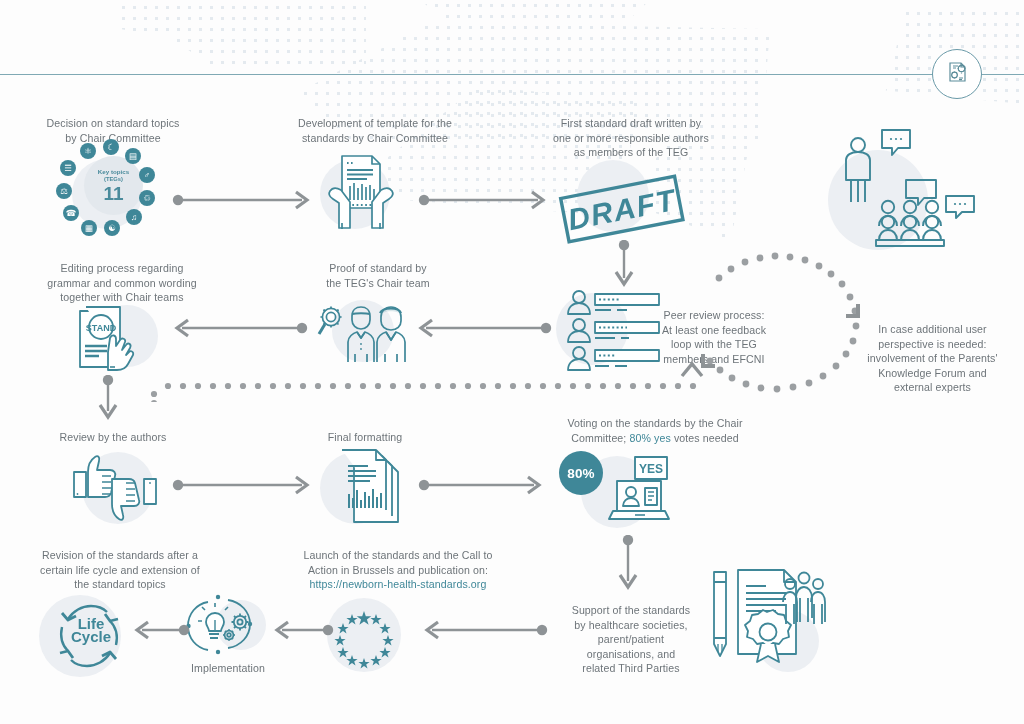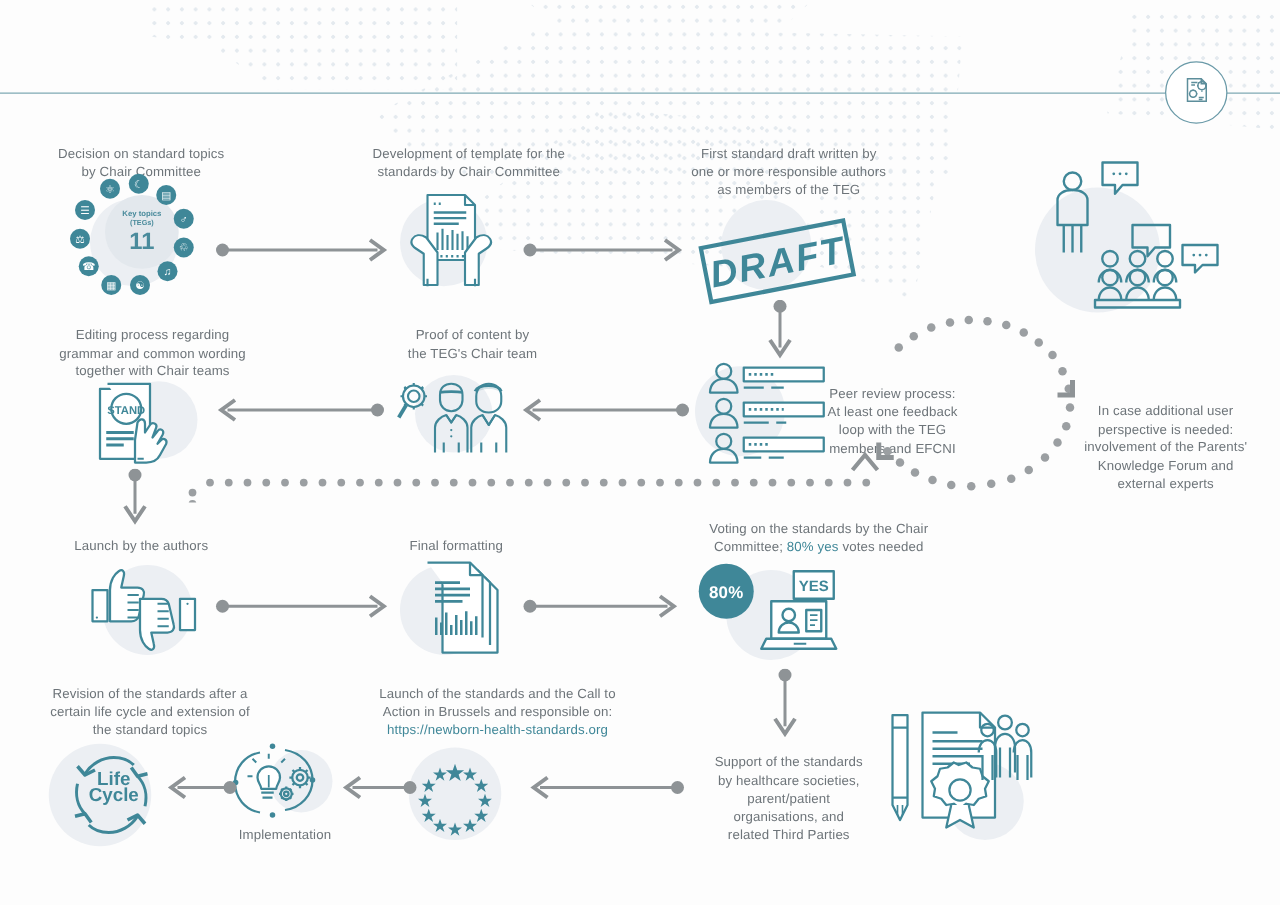--- a/index.html
+++ b/index.html
@@ -313,21 +313,21 @@
   </div>
 
   <div class="arrow" style="left:412px; top:318px;">
     <svg width="140" height="20" viewBox="0 0 140 20">
       <circle cx="134" cy="10" r="5.2" fill="#8e9396"></circle>
       <line x1="134" y1="10" x2="14" y2="10" stroke="#8e9396" stroke-width="2.4"></line>
       <polyline points="20,2 9,10 20,18" fill="none" stroke="#8e9396" stroke-width="3.2"></polyline>
     </svg>
   </div>
 
-  <div class="caption" style="left:308px; top:261px; width:140px;">Proof of content by
+  <div class="caption" style="left:308px; top:261px; width:140px;">Proof of standard by
 the TEG's Chair team</div>
   <div class="halo" style="left:332px; top:300px; width:62px; height:62px;"></div>
   <div class="icon-wrap" style="left:315px; top:300px;">
     <svg width="100" height="62" viewBox="0 0 100 62" fill="none" stroke="#3f8798" stroke-width="1.7" stroke-linejoin="round">
 
       <g>
         <circle cx="16" cy="17" r="8.6"></circle>
         <circle cx="16" cy="17" r="4.6"></circle>
         <path d="M16 6.4v2.6M16 25v2.6M5.4 17H8M24 17h2.6M8.5 9.5l1.9 1.9M21.6 22.6l1.9 1.9M23.5 9.5l-1.9 1.9M10.4 22.6l-1.9 1.9"></path>
         <path d="M10 10l-1.4 1.4M22 10l1.4 1.4"></path>
@@ -422,21 +422,21 @@
         <circle cx="468" cy="8" r="3.1"></circle>
           <circle cx="483" cy="8" r="3.1"></circle>
           <circle cx="498" cy="8" r="3.1"></circle>
         <circle cx="513" cy="8" r="3.1"></circle>
           <circle cx="528" cy="8" r="3.1"></circle>
           <circle cx="543" cy="8" r="3.1"></circle>
       </g>
     </svg>
   </div>
 
-  <div class="caption" style="left:42px; top:430px; width:142px;">Launch by the authors</div>
+  <div class="caption" style="left:42px; top:430px; width:142px;">Review by the authors</div>
   <div class="halo" style="left:82px; top:452px; width:72px; height:72px;"></div>
   <div class="icon-wrap" style="left:66px; top:450px;">
     <svg width="94" height="78" viewBox="0 0 94 78" fill="none" stroke="#3f8798" stroke-width="1.8" stroke-linejoin="round">
 
       <path d="M22 22c0-8 4-13 7-15 3-2 5 0 4 4l-2 9h13c4 0 6 3 5 6l-4 17c-1 3-3 4-6 4H22z" fill="#fff"></path>
       <rect x="8" y="22" width="12" height="25" fill="#fff"></rect>
       <path d="M36 26h9M36 32h9M36 38h9M36 44h9" stroke-width="1.5"></path>
       <circle cx="11.5" cy="44" r="0.9" fill="#3f8798" stroke="none"></circle>
 
       <path d="M46 56c0 8 4 13 7 15 3 2 5 0 4-4l-2-9h13c4 0 6-3 5-6l-4-17c-1-3-3-4-6-4H46z" fill="#fff" transform="translate(0,-2)"></path>
@@ -537,21 +537,21 @@
 
   <div class="arrow" style="left:418px; top:620px;">
     <svg width="130" height="20" viewBox="0 0 130 20">
       <circle cx="124" cy="10" r="5.2" fill="#8e9396"></circle>
       <line x1="124" y1="10" x2="14" y2="10" stroke="#8e9396" stroke-width="2.4"></line>
       <polyline points="20,2 9,10 20,18" fill="none" stroke="#8e9396" stroke-width="3.2"></polyline>
     </svg>
   </div>
 
   <div class="caption" style="left:268px; top:548px; width:260px;"><span>Launch of the standards and the Call to
-Action in Brussels and responsible on:
+Action in Brussels and publication on:
 </span><span class="accent">https://newborn-health-standards.org</span></div>
   <div class="halo" style="left:327px; top:598px; width:74px; height:74px;"></div>
   <div class="eu-stars" style="left:327px; top:598px;">
     <svg width="74" height="74" viewBox="0 0 74 74">
       <g fill="#3f8798">
         <polygon points="37,13 38.8,18.2 44.3,18.2 39.9,21.5 41.6,26.7 37,23.5 32.4,26.7 34.1,21.5 29.7,18.2 35.2,18.2" transform="translate(0,0) scale(1)"></polygon>
         <polygon points="49,16 50.4,20 54.6,20 51.2,22.5 52.5,26.5 49,24 45.5,26.5 46.8,22.5 43.4,20 47.6,20"></polygon>
         <polygon points="25,16 26.4,20 30.6,20 27.2,22.5 28.5,26.5 25,24 21.5,26.5 22.8,22.5 19.4,20 23.6,20"></polygon>
         <polygon points="58,25 59.4,29 63.6,29 60.2,31.5 61.5,35.5 58,33 54.5,35.5 55.8,31.5 52.4,29 56.6,29"></polygon>
         <polygon points="16,25 17.4,29 21.6,29 18.2,31.5 19.5,35.5 16,33 12.5,35.5 13.8,31.5 10.4,29 14.6,29"></polygon>

